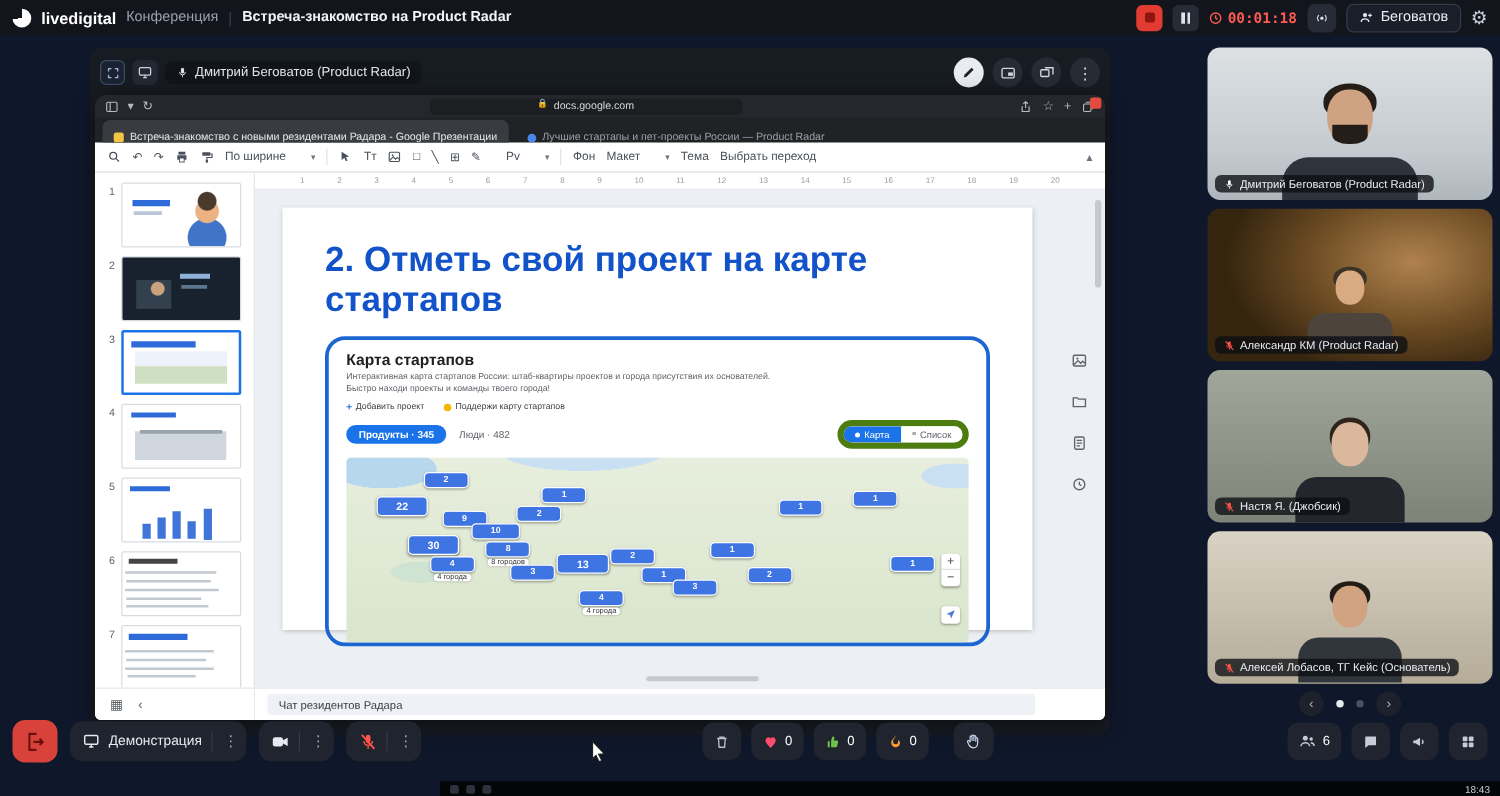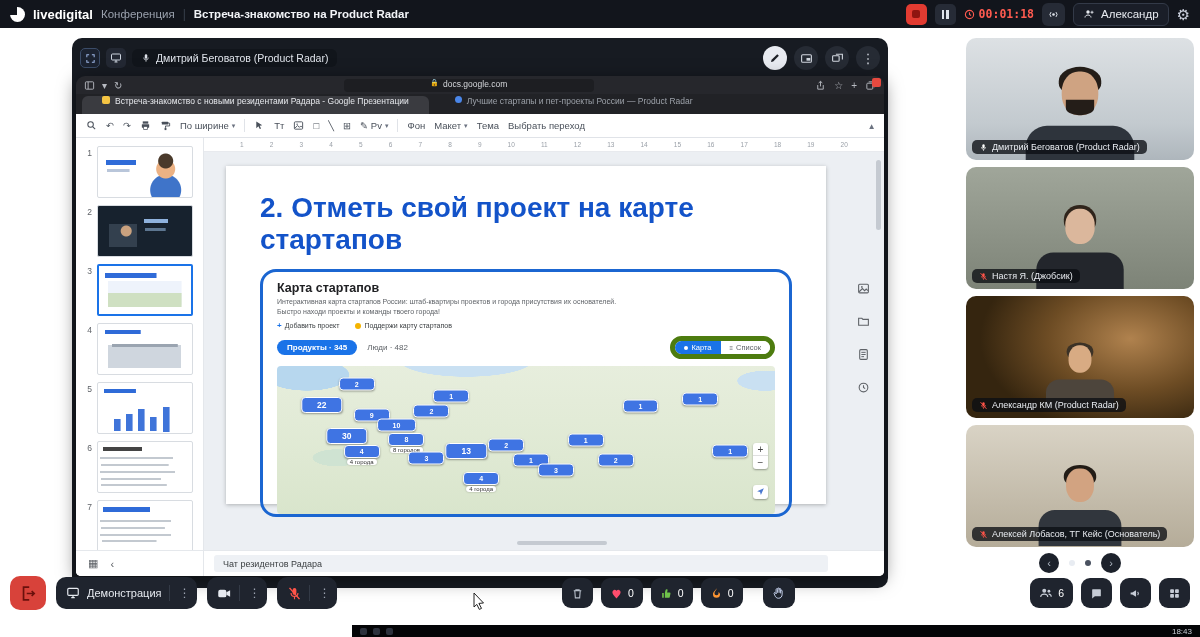--- a/index.html
+++ b/index.html
@@ -1,17 +1,17 @@
 <!DOCTYPE html>
 <html><head>
 <meta charset="utf-8">
 <style>
   *{margin:0;padding:0;box-sizing:border-box}
   body{background:#05070b;font-family:"Liberation Sans",sans-serif;}
-  .app{position:relative;width:1200px;height:637px;background:#ffffff;overflow:hidden;color:#e7eaf0}
+  .app{position:relative;width:1200px;height:637px;background:#0f172a;overflow:hidden;color:#e7eaf0}
   svg.i{display:block}
   
   .topbar{position:absolute;top:0;left:0;right:0;height:28px;background:#12151c;display:flex;align-items:center;gap:8px;padding:0 10px;z-index:5}
   .logo-mark{width:15px;height:15px;border-radius:50%;background:conic-gradient(#fff 0 265deg,#12151c 265deg 360deg)}
   .logo-text{font-size:13px;font-weight:bold;color:#fff}
   .room-type{font-size:11.5px;color:#9aa1ad}
   .tb-sep{color:#39404c;font-size:12px}
   .tb-title{font-size:11.5px;font-weight:bold;color:#f2f4f8}
   .tb-spacer{flex:1}
   .rec-btn{width:21px;height:21px;border-radius:5px;background:#e23b31;display:flex;align-items:center;justify-content:center}
@@ -33,28 +33,28 @@
   .circ-btn.lit{background:#e8ebf1;color:#1c1f26}
   
   .window{position:absolute;left:4px;top:38px;width:808px;height:500px;background:#26272c;border-radius:9px 9px 5px 5px;overflow:hidden;box-shadow:0 4px 18px rgba(0,0,0,.5)}
   .win-badge{position:absolute;right:3px;top:2px;width:9px;height:9px;border-radius:2px;background:#e5493f;z-index:4}
   .win-titlebar{height:18px;display:flex;align-items:center;padding:0 8px;gap:7px;color:#b7bac1;font-size:10px}
   .wt-left{display:flex;gap:7px;align-items:center}
   .url-pill{margin:0 auto;width:250px;height:13px;background:#1d1e22;border-radius:4px;display:flex;align-items:flex-start;justify-content:center;gap:4px;font-size:8.5px;color:#d5d7db}
   .lock{font-size:7px}
   .wt-right{display:flex;gap:8px;align-items:center}
   .win-tabs{height:20px;background:#212226;display:flex;align-items:stretch;padding:2px 6px 0;gap:6px}
-  .tab{display:flex;align-items:flex-start;gap:5px;padding:0 20px;font-size:8.5px;color:#e6e8ec;background:#3a3b40;border-radius:6px 6px 0 0;max-width:440px;white-space:nowrap;overflow:hidden}
+  .tab{display:flex;align-items:flex-end;gap:5px;padding:0 9px;font-size:8.5px;color:#e6e8ec;background:#3a3b40;border-radius:6px 6px 0 0;max-width:440px;white-space:nowrap;overflow:hidden}
   .tab.other{background:transparent;color:#9ba0a8}
   .emoji-sq{width:8px;height:8px;border-radius:2px;background:#f4c443;flex:0 0 auto}
   .fav-dot{width:7px;height:7px;border-radius:50%;background:#4a86e8;flex:0 0 auto}
   
   .gtoolbar{height:24px;background:#fff;border-bottom:1px solid #e0e3e8;display:flex;align-items:center;gap:9px;padding:0 10px;color:#49505a;font-size:9.5px}
   .gtoolbar .tdiv{width:1px;height:13px;background:#e0e3e8}
-  .tool-txt{display:flex;align-items:center;gap:3px}
+  .tool-txt{display:flex;align-items:center;gap:20px}
   .caret{font-size:7px;color:#6b7280}
   .g-right{margin-left:auto;display:flex;gap:8px;align-items:center;color:#6b7280}
   
   .win-body{display:flex;height:438px;background:#fff}
   .left-col{width:128px;display:flex;flex-direction:column;border-right:1px solid #e4e7eb;background:#fff}
   .filmstrip{flex:1;overflow:hidden;padding:8px 6px 0 6px}
   .trow{display:flex;gap:5px;margin-bottom:7px}
   .tnum{width:10px;font-size:8.5px;color:#5f6368;text-align:right;padding-top:2px}
   .thumb{width:96px;height:52px;border:1px solid #d8dce1;border-radius:2px;background:#fff}
   .trow.sel .thumb{border:2px solid #1a73e8}
@@ -216,21 +216,21 @@
           <circle cx="12" cy="12" r="2.4" fill="currentColor"></circle>
           <path d="M7.5 16.5a6.5 6.5 0 0 1 0-9M16.5 7.5a6.5 6.5 0 0 1 0 9" fill="none" stroke="currentColor" stroke-width="1.8"></path>
         </svg>
     </div>
     <button class="invite-btn" style="border:1px solid #333a48;background:#1a1e28;">
       <svg class="i" width="12" height="12" viewBox="0 0 24 24">
           <circle cx="10" cy="8" r="3.4" fill="currentColor"></circle>
           <path d="M4 19c0-3 2.7-5 6-5s6 2 6 5" fill="none" stroke="currentColor" stroke-width="2"></path>
           <path d="M18 5.5v6M15 8.5h6" stroke="currentColor" stroke-width="1.8"></path>
         </svg>
-      <span>Александр</span>
+      <span>Беговатов</span>
     </button>
     <span class="gear">⚙</span>
   </header>
 
   <section class="stage">
     <div class="stage-head">
       <div class="sq-btn exp">
         <svg class="i" width="11" height="11" viewBox="0 0 24 24">
             <path d="M4 9V4h5M15 4h5v5M20 15v5h-5M9 20H4v-5" fill="none" stroke="currentColor" stroke-width="2.2"></path>
           </svg>
@@ -598,48 +598,48 @@
           <div class="torso"></div>
         </div>
       <div class="plabel">
         <svg class="i mic-on" width="9" height="9" viewBox="0 0 24 24">
             <path d="M12 3a3 3 0 0 1 3 3v5a3 3 0 0 1-6 0V6a3 3 0 0 1 3-3z" fill="currentColor"></path>
             <path d="M6.5 11a5.5 5.5 0 0 0 11 0M12 16.5V21" fill="none" stroke="currentColor" stroke-width="1.8"></path>
           </svg>
         <span>Дмитрий Беговатов (Product Radar)</span>
       </div>
     </div>
+    <div class="tile p2">
+      <div class="person">
+          <div class="hair"></div>
+          <div class="head"></div>
+          <div class="torso"></div>
+        </div>
+      <div class="plabel">
+        <svg class="i mic-off" width="9" height="9" viewBox="0 0 24 24">
+            <path d="M12 3a3 3 0 0 1 3 3v5a3 3 0 0 1-6 0V6a3 3 0 0 1 3-3z" fill="currentColor"></path>
+            <path d="M6.5 11a5.5 5.5 0 0 0 11 0M12 16.5V21" fill="none" stroke="currentColor" stroke-width="1.8"></path>
+            <path d="M4 3l16 18" stroke="currentColor" stroke-width="2.4"></path>
+          </svg>
+        <span>Александр КМ (Product Radar)</span>
+      </div>
+    </div>
     <div class="tile p3">
       <div class="person">
           <div class="hair" style="height:30px;width:34px"></div>
           <div class="head"></div>
           <div class="torso"></div>
         </div>
       <div class="plabel">
         <svg class="i mic-off" width="9" height="9" viewBox="0 0 24 24">
             <path d="M12 3a3 3 0 0 1 3 3v5a3 3 0 0 1-6 0V6a3 3 0 0 1 3-3z" fill="currentColor"></path>
             <path d="M6.5 11a5.5 5.5 0 0 0 11 0M12 16.5V21" fill="none" stroke="currentColor" stroke-width="1.8"></path>
             <path d="M4 3l16 18" stroke="currentColor" stroke-width="2.4"></path>
           </svg>
         <span>Настя Я. (Джобсик)</span>
-      </div>
-    </div>
-    <div class="tile p2">
-      <div class="person">
-          <div class="hair"></div>
-          <div class="head"></div>
-          <div class="torso"></div>
-        </div>
-      <div class="plabel">
-        <svg class="i mic-off" width="9" height="9" viewBox="0 0 24 24">
-            <path d="M12 3a3 3 0 0 1 3 3v5a3 3 0 0 1-6 0V6a3 3 0 0 1 3-3z" fill="currentColor"></path>
-            <path d="M6.5 11a5.5 5.5 0 0 0 11 0M12 16.5V21" fill="none" stroke="currentColor" stroke-width="1.8"></path>
-            <path d="M4 3l16 18" stroke="currentColor" stroke-width="2.4"></path>
-          </svg>
-        <span>Александр КМ (Product Radar)</span>
       </div>
     </div>
     <div class="tile p4">
       <div class="person">
           <div class="hair"></div>
           <div class="head"></div>
           <div class="torso"></div>
         </div>
       <div class="plabel">
         <svg class="i mic-off" width="9" height="9" viewBox="0 0 24 24">

